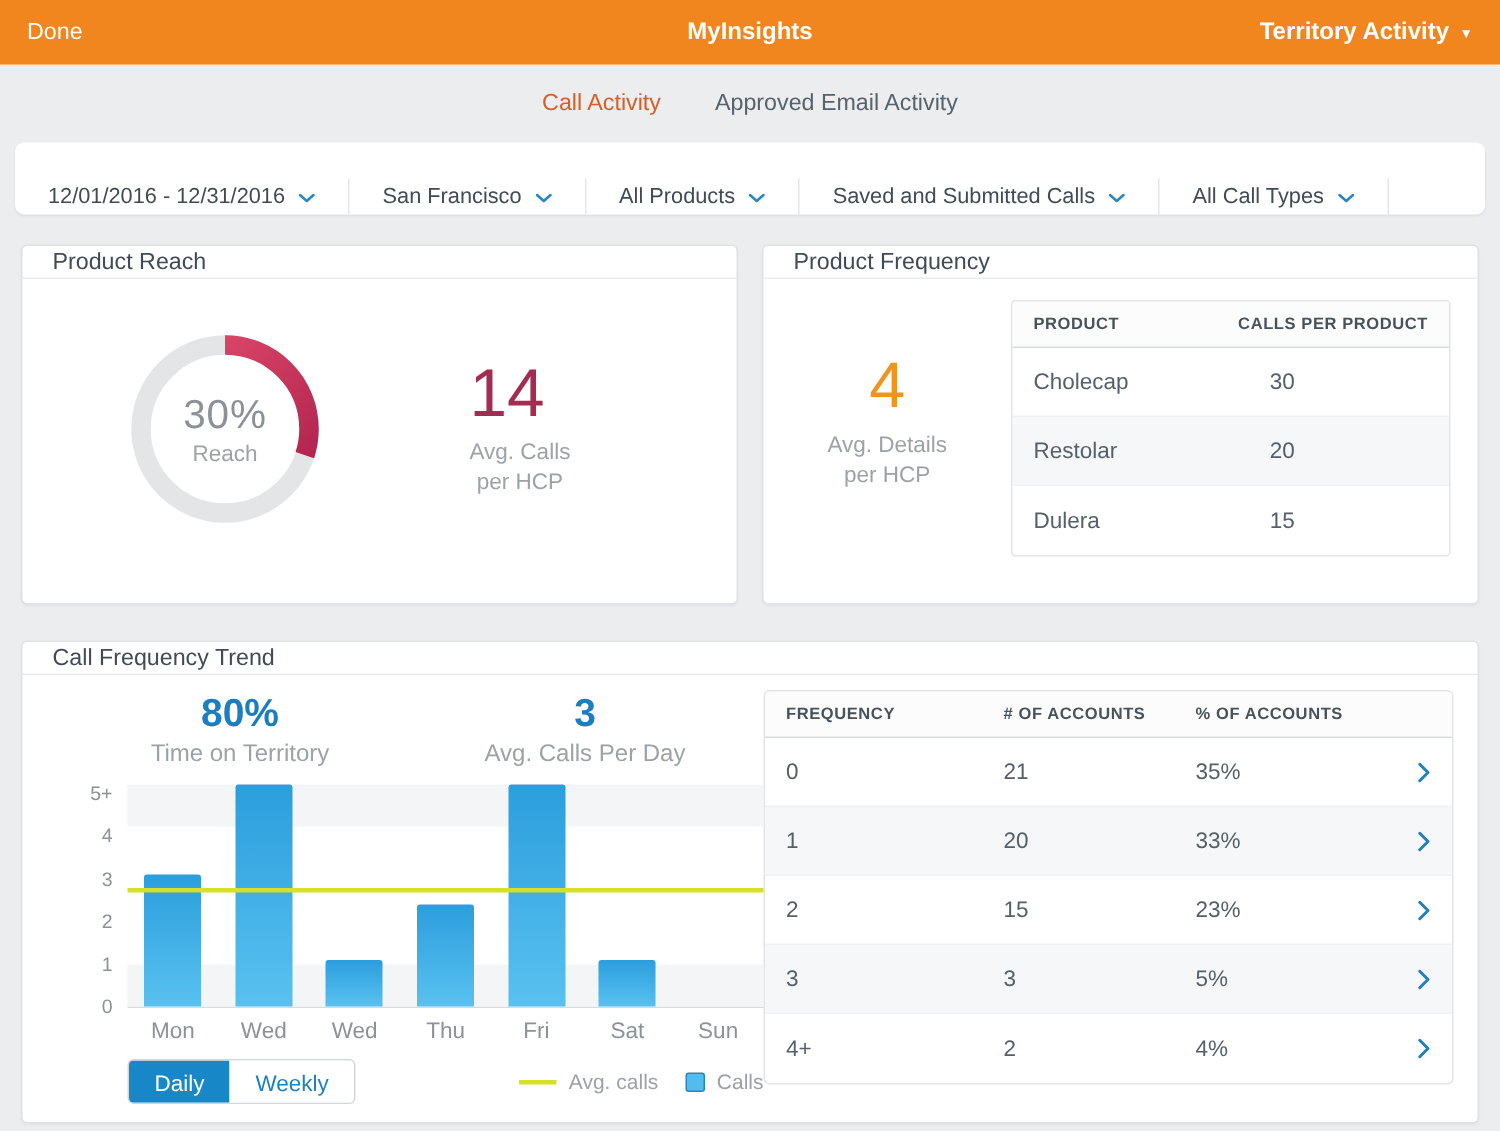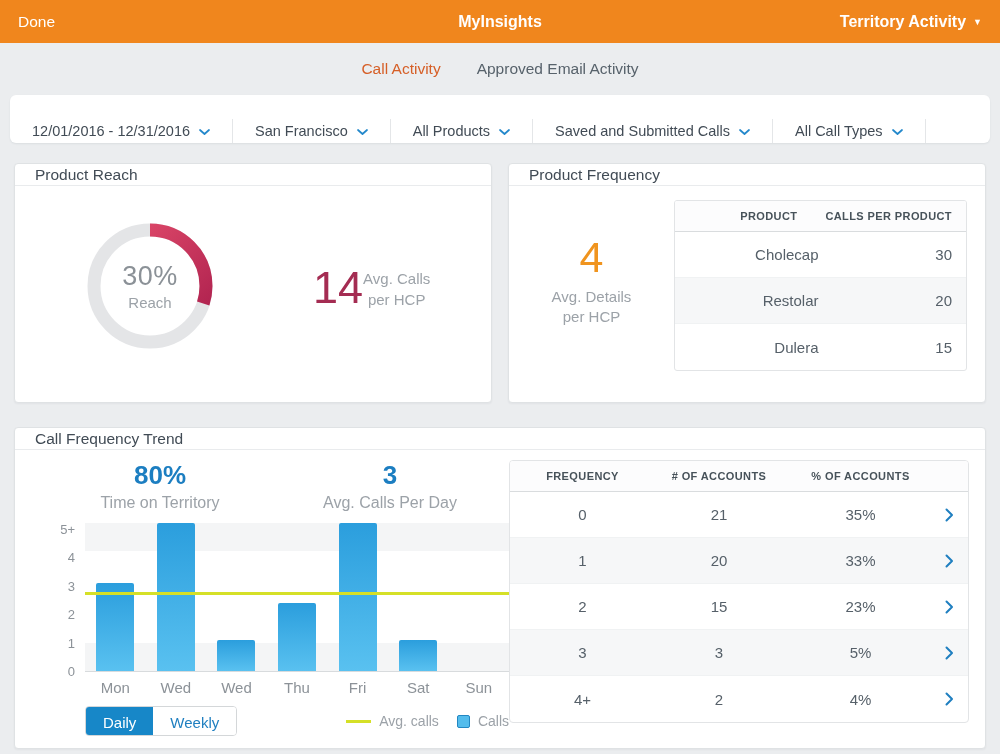--- a/index.html
+++ b/index.html
@@ -30,39 +30,39 @@
   .card-head { height:22px; display:flex; align-items:center; padding:0 20px; font-size:15.5px; color:#414B55; border-bottom:1px solid #E9EBED; }
   .card-sm { width:478px; height:240px; }
   .card-lg { margin:24px 14px 0; height:322px; }
 
   
   .reach-body { height:199px; display:flex; align-items:center; }
   .donut-wrap { position:relative; width:150px; height:150px; margin-left:60px; }
   .donut-center { position:absolute; inset:0; display:flex; flex-direction:column; align-items:center; justify-content:center; }
   .donut-pct { font-size:27px; color:#8B9197; letter-spacing:.5px; }
   .donut-sub { font-size:15px; color:#9CA2A8; margin-top:2px; }
-  .big-stat { display:flex; flex-direction:row; align-items:flex-end; margin-left:88px; width:120px; }
+  .big-stat { display:flex; flex-direction:column; align-items:flex-start; margin-left:88px; width:120px; }
   .big-num-red { font-size:45px; color:#A42C52; line-height:1; }
   .big-num-orange { font-size:43px; color:#F0941E; line-height:1; }
   .stat-lines { margin-top:8px; font-size:15px; color:#9CA2A8; text-align:center; line-height:1.35; }
 
   
   .freqprod-body { height:199px; display:flex; align-items:center; }
   .freqprod-stat { width:165px; display:flex; flex-direction:column; align-items:center; padding-bottom:8px; }
   .mini-table { border:1px solid #E2E4E6; border-radius:3px; margin-right:18px; flex:1; overflow:hidden; background:#fff; }
 
   
   .trow { display:grid; align-items:center; }
   .thead { height:31px; border-bottom:1px solid #D9DCDE; background:#FCFCFD; }
   .thead .th { font-size:11px; font-weight:700; color:#47525A; letter-spacing:.4px; padding:0 14px; white-space:nowrap; }
   .tcell { font-size:15px; color:#566069; padding:0 14px; }
   .tbody-row { height:46px; border-bottom:1px solid #F0F2F3; }
   .tbody-row:last-child { border-bottom:none; }
   .tbody-row.zebra { background:#F6F7F8; }
-  .prod-grid { grid-template-columns:1.18fr 1fr;text-align:right; }
+  .prod-grid { grid-template-columns:1.18fr 1fr; }
   .freq-grid { grid-template-columns:145px 128px 1fr 30px; }
   .chev-cell { display:flex; align-items:center; justify-content:flex-end; padding-right:14px; cursor:pointer; }
 
   
   .cft-body { display:flex; height:282px; }
   .cft-left { width:494px; padding-left:30px; }
   .stats-row { display:flex; margin-top:10px; }
   .stat-block { width:230px; text-align:center; }
   .stat-block .v { font-size:26px; font-weight:700; color:#1C7EC1; }
   .stat-block .l { font-size:16px; color:#9CA2A8; margin-top:3px; }
@@ -77,21 +77,21 @@
   .controls-row { display:flex; align-items:center; margin:10px 0 0 40px; width:424px; }
   .toggle { display:flex; border:1px solid #D4D7D9; border-radius:4px; overflow:hidden; height:30px; }
   .toggle .opt { display:flex; align-items:center; padding:15px 17px; font-size:15px; background:#fff; color:#1F7FC0; cursor:pointer; }
   .toggle .opt.active { background:#1787C8; color:#fff; }
   .legend { margin-left:auto; display:flex; align-items:center; gap:8px; }
   .legend .line-swatch { width:25px; height:3px; background:#D5E027; }
   .legend .sq-swatch { width:13px; height:13px; background:#53BCEC; border:1px solid #2387C2; border-radius:2px; margin-left:10px; }
   .legend .ltext { font-size:14px; color:#9CA2A8; }
 
   .cft-right { flex:1; margin:10px 16px 0 0; }
-  .freq-table { border:1px solid #E2E4E6; border-radius:4px; overflow:hidden; background:#fff;text-align:center; }
+  .freq-table { border:1px solid #E2E4E6; border-radius:4px; overflow:hidden; background:#fff; }
 </style>
 </head>
 <body>
 
 <div class="page">
 
   <div class="topbar">
     <div class="topbar-done">Done</div>
     <div class="topbar-title">MyInsights</div>
     <div class="topbar-menu">

